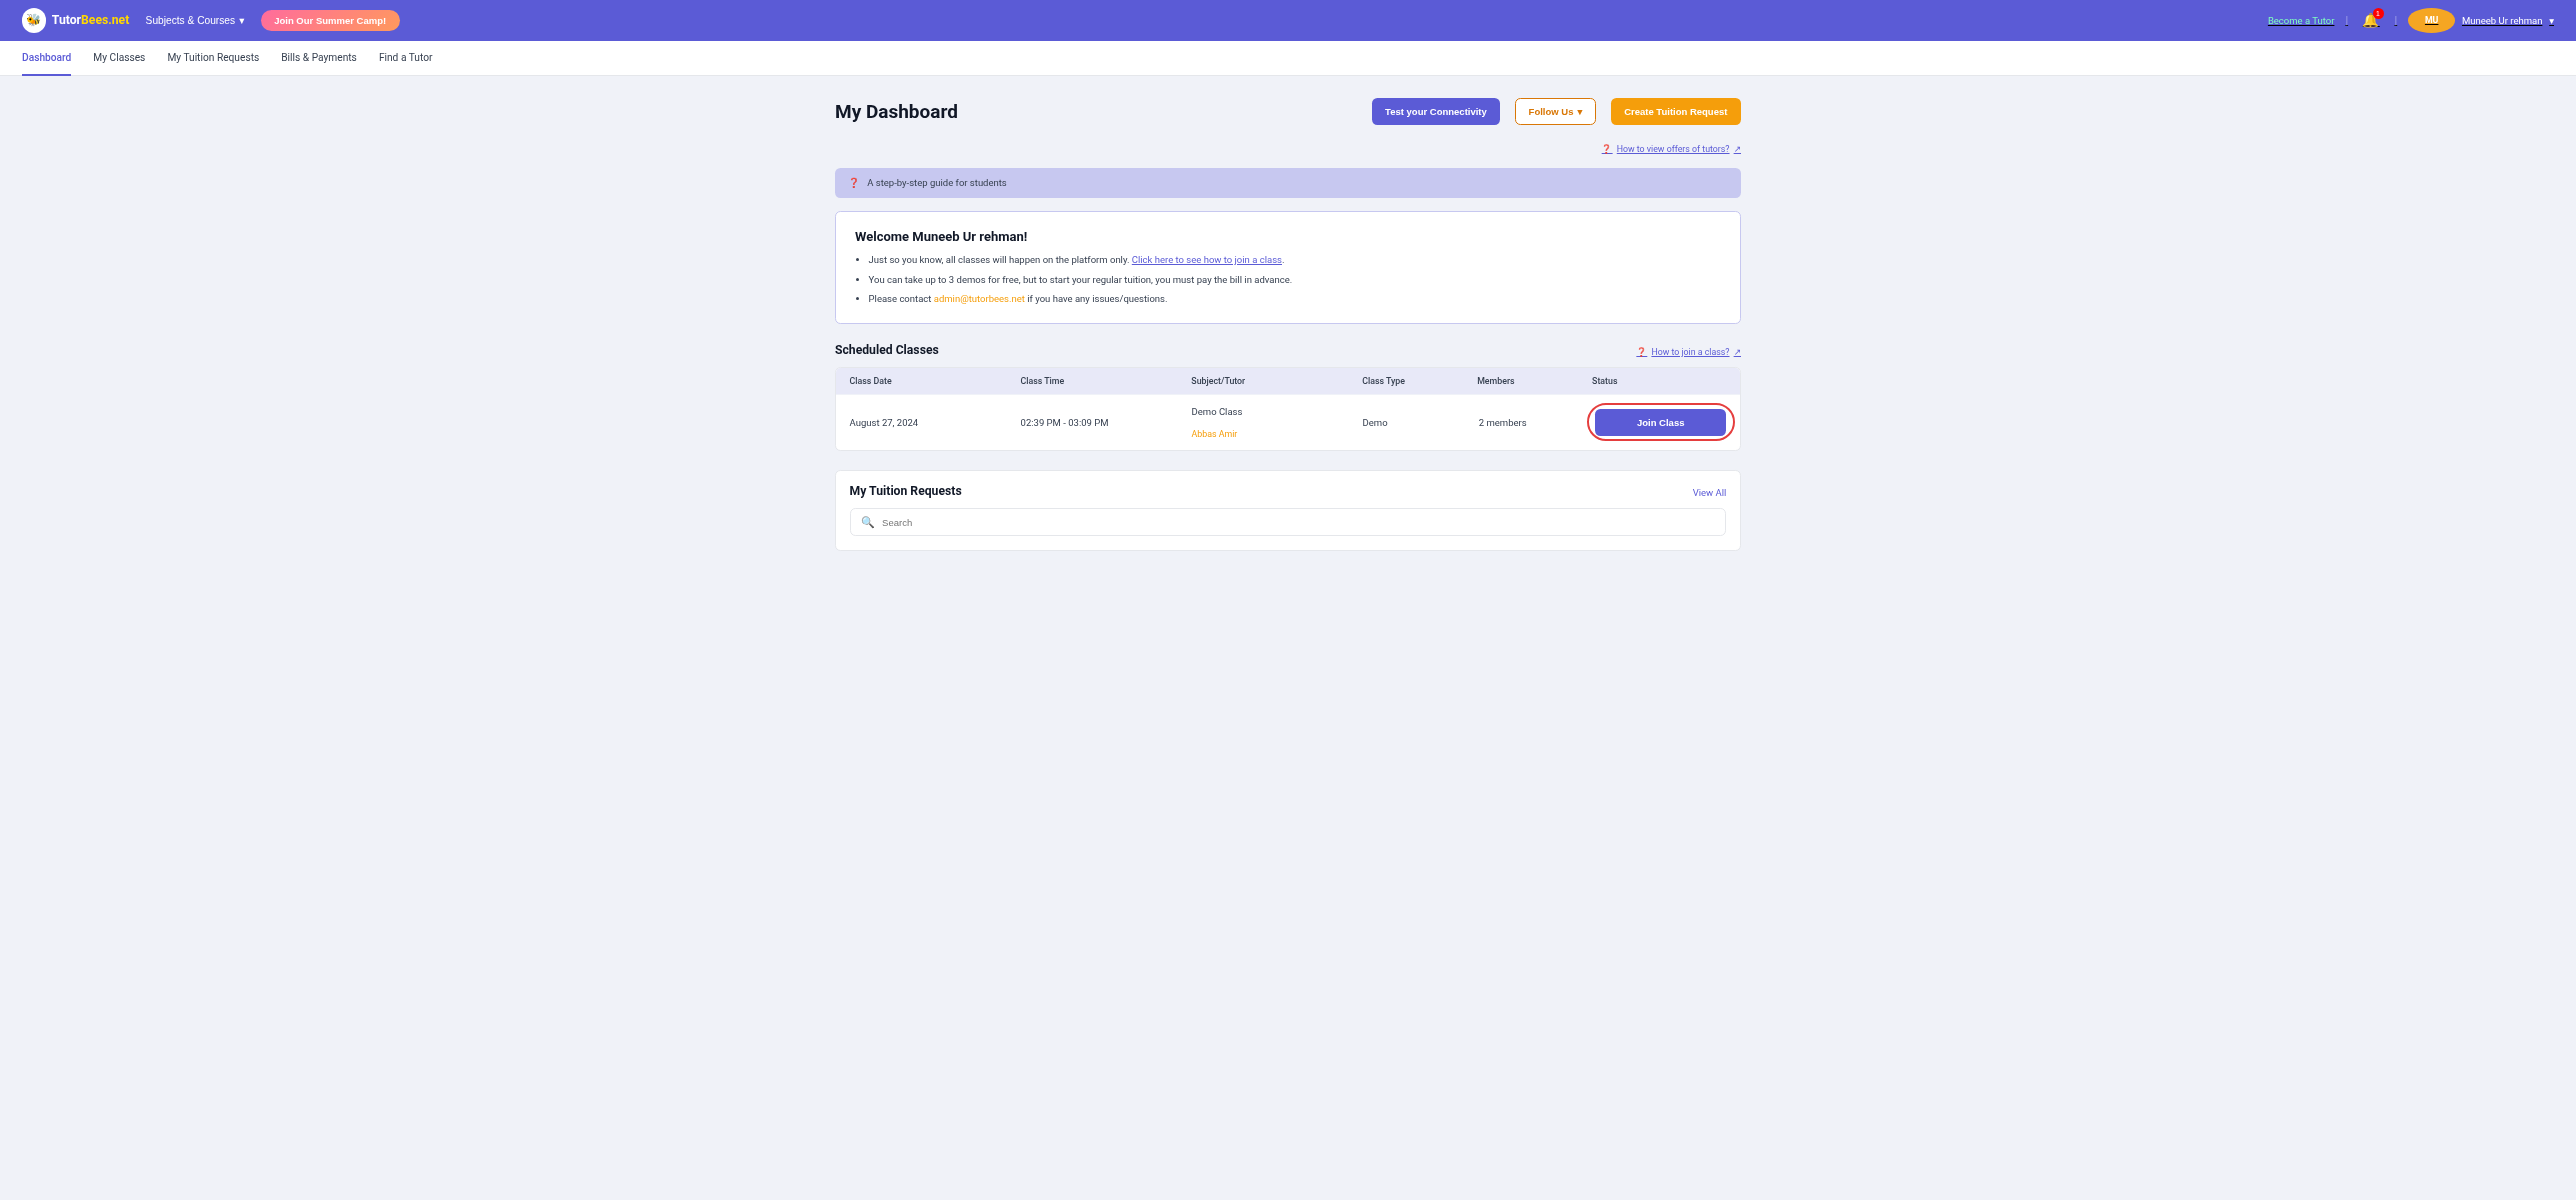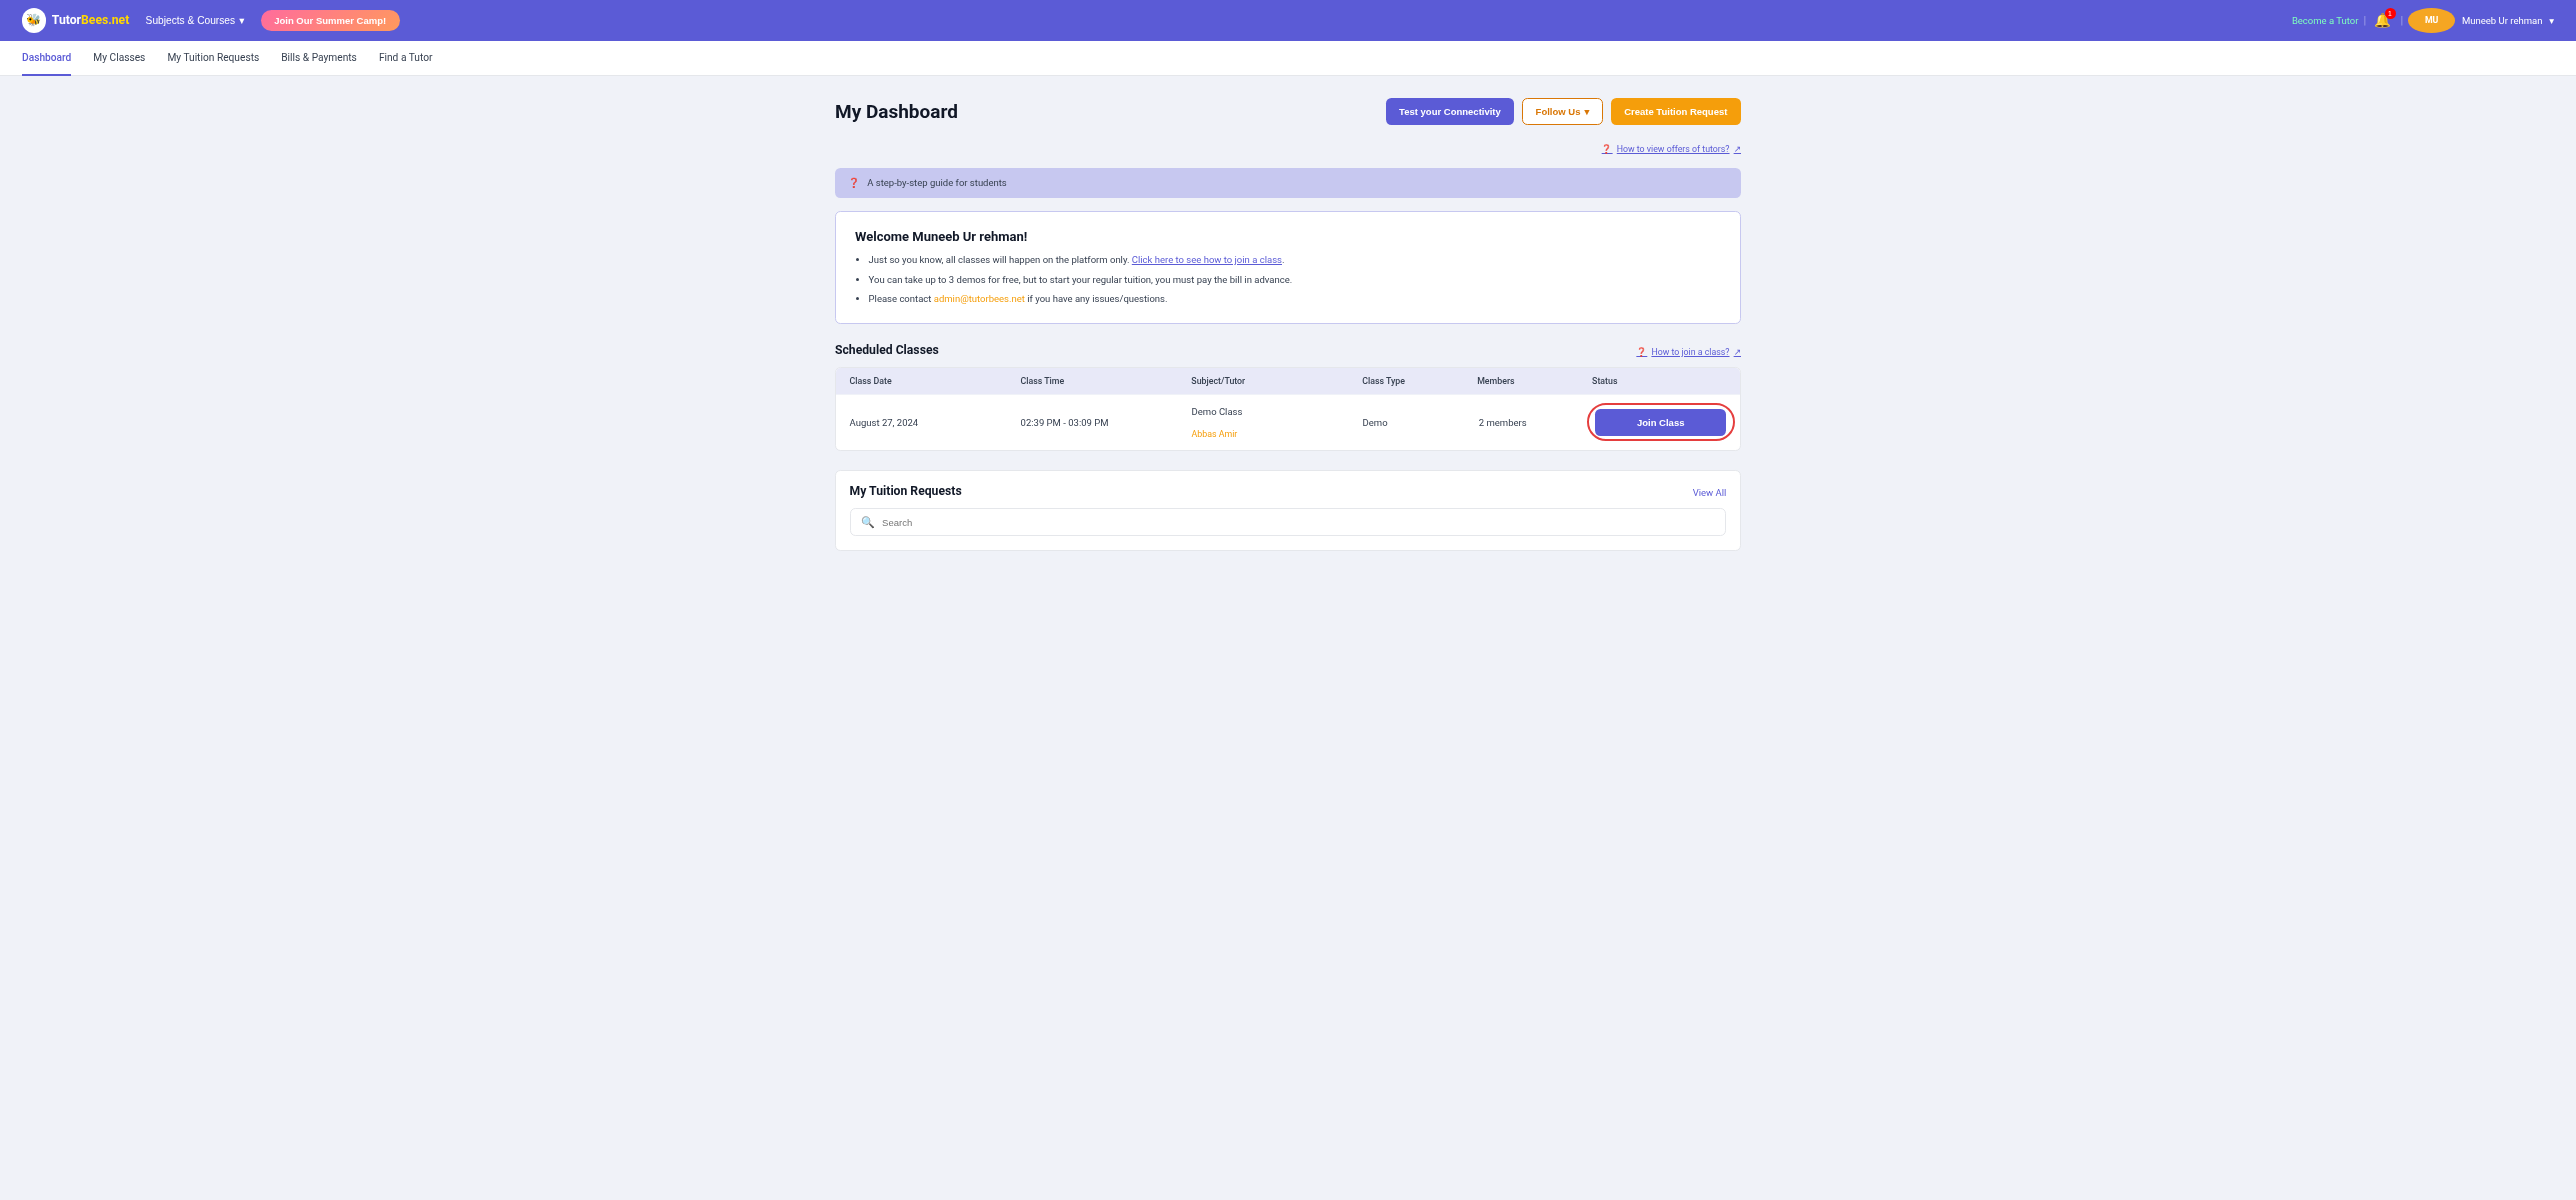--- a/index.html
+++ b/index.html
@@ -22,21 +22,21 @@
 
     .subjects-btn {
       display: flex; align-items: center; gap: 4.1px;
       color: white; font-size: 10.2px; cursor: pointer; background: none; border: none;
     }
     .summer-camp-btn {
       background: linear-gradient(135deg, #ff6b9d, #ff9a5c);
       color: white; border: none; border-radius: 16.3px;
       padding: 5.4px 13.6px; font-size: 9.5px; font-weight: 600; cursor: pointer;
     }
-    .nav-right { display: flex; align-items: center; gap: 5px; }
+    .nav-right { display: flex; align-items: center; gap: 11px; text-decoration: underline; }
     .become-tutor { color: #7fffbf; font-size: 9.5px; cursor: pointer; text-decoration: none; }
     .divider { color: rgba(255,255,255,0.4); }
     .notif-btn {
       position: relative; background: none; border: none; cursor: pointer;
       color: white; font-size: 13.6px; width: 24.4px; height: 24.4px;
       display: flex; align-items: center; justify-content: center;
     }
     .notif-badge {
       position: absolute; top: 0; right: 0;
       background: red; color: white; border-radius: 50%;
@@ -73,21 +73,21 @@
 
     
     .main-content { padding: 22px 22px; max-width: 950px; margin: 0 auto; }
 
     
     .dashboard-header {
       display: flex; align-items: center; justify-content: space-between;
       margin-bottom: 19px;
     }
     .dashboard-title { font-size: 19px; font-weight: 700; color: #111827; }
-    .header-actions { display: flex; align-items: center; gap: 8px; }
+    .header-actions { display: flex; align-items: center; gap: 15px; }
 
     .connectivity-btn {
       background: #5b5bd6; color: white; border: none; border-radius: 5.4px;
       padding: 8.1px 13.6px; font-size: 9.5px; font-weight: 600; cursor: pointer;
     }
     .follow-us-btn {
       background: white; color: #d97706; border: 1.4px solid #d97706; border-radius: 5.4px;
       padding: 6.8px 12.2px; font-size: 9.5px; font-weight: 600; cursor: pointer;
       display: flex; align-items: center; gap: 4.1px;
     }

